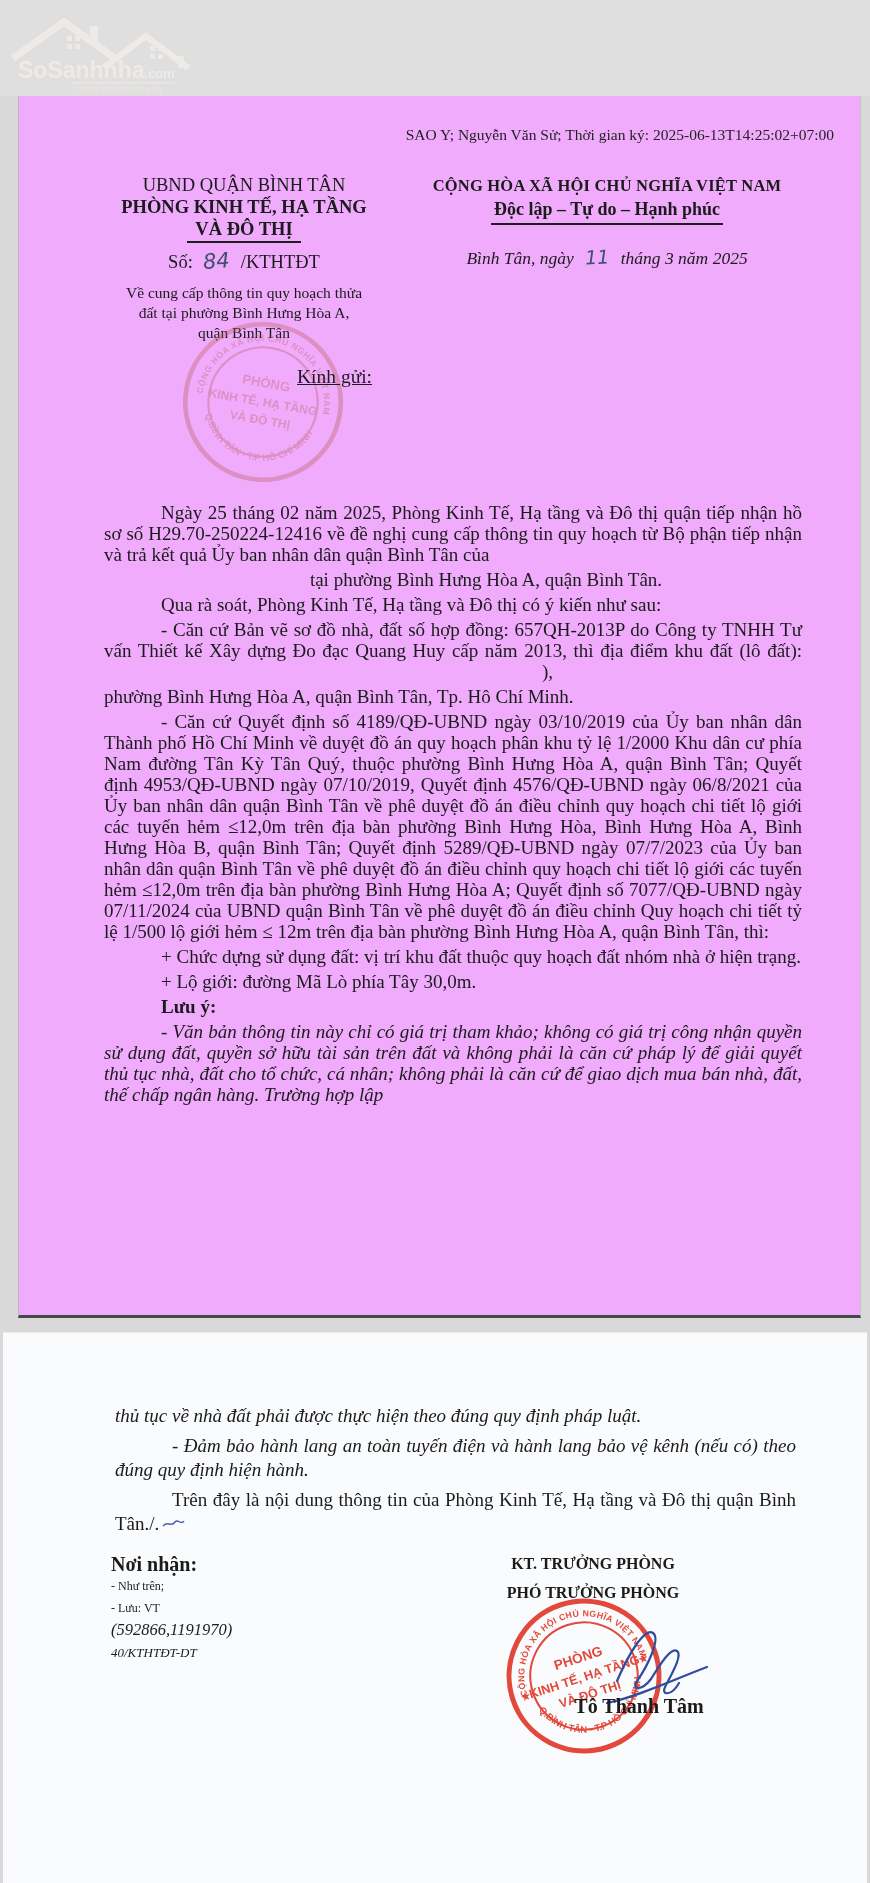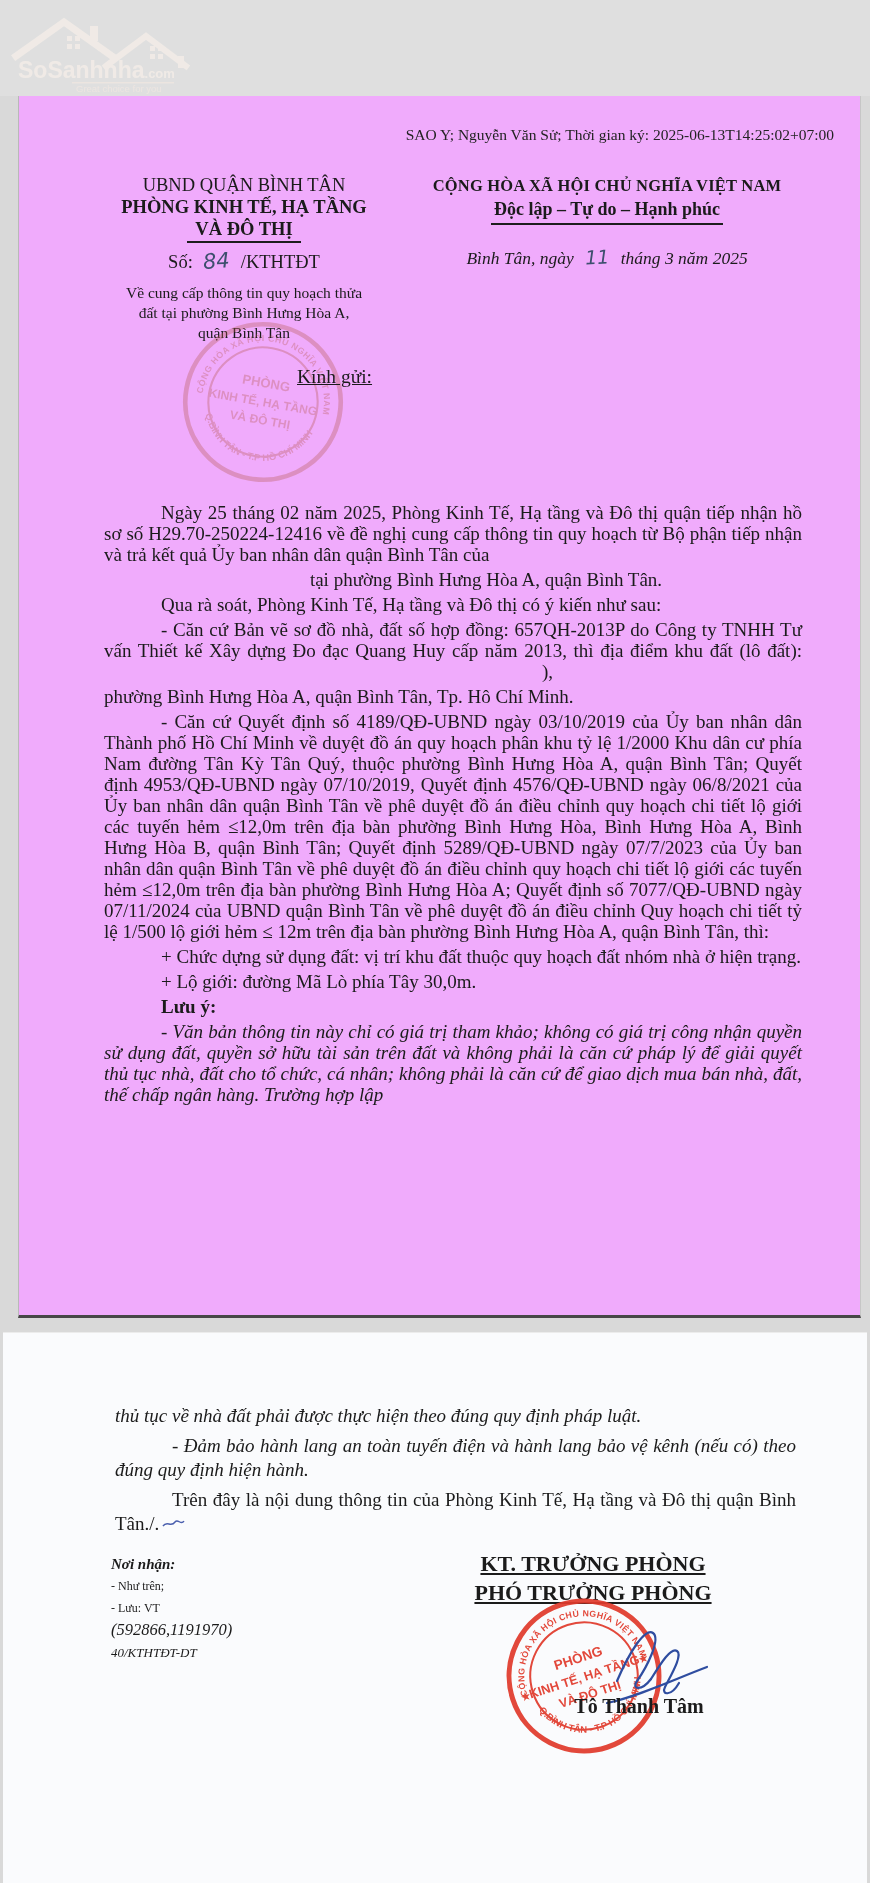--- a/index.html
+++ b/index.html
@@ -52,26 +52,26 @@
   .center-line{text-align:center;padding-left:66px;margin-top:0 !important;}
   .noind{text-indent:0;}
   .ital{font-style:italic;}
   .bold{font-weight:bold;}
   .blank-gap{display:inline-block;width:438px;}
   
   .doc-body2{position:absolute;left:0;top:66px;padding:0 59px 0 100px;text-align:justify;font-size:19px;line-height:24.5px;}
   .doc-body2 p{margin:5px 12px;}
   .scribble{display:inline-block;vertical-align:baseline;margin-left:2px;}
   .recipients{position:absolute;left:108px;top:220px;line-height:22px;}
-  .recip-label{font-size:15px;font-weight:bold;font-style:italic;}
+  .recip-label{font-size:20px;font-weight:bold;}
   .recip-item{font-size:12px;}
   .recip-ref{font-size:16.5px;font-style:italic;}
   .recip-code{font-size:13px;font-style:italic;margin-top:1px;}
   .sig-block{position:absolute;left:420px;top:216px;width:340px;text-align:center;}
-  .sig-title{font-size:22px;font-weight:bold;line-height:29px;text-decoration:underline;}
+  .sig-title{font-size:16px;font-weight:bold;line-height:29px;}
   .sig-name{position:absolute;left:480px;top:362px;width:312px;text-align:center;font-size:20px;font-weight:bold;}
   .stamp-red{position:absolute;left:500px;top:262px;width:162px;height:162px;transform:rotate(-18deg);opacity:.93;}
   .signature{position:absolute;left:598px;top:284px;}
 </style>
 </head>
 <body>
 
 <div class="top-strip">
   <svg class="wm" width="210" height="82" viewBox="0 0 210 82">
     <g stroke="#f2ece7" fill="none" stroke-width="7" stroke-linecap="square">

